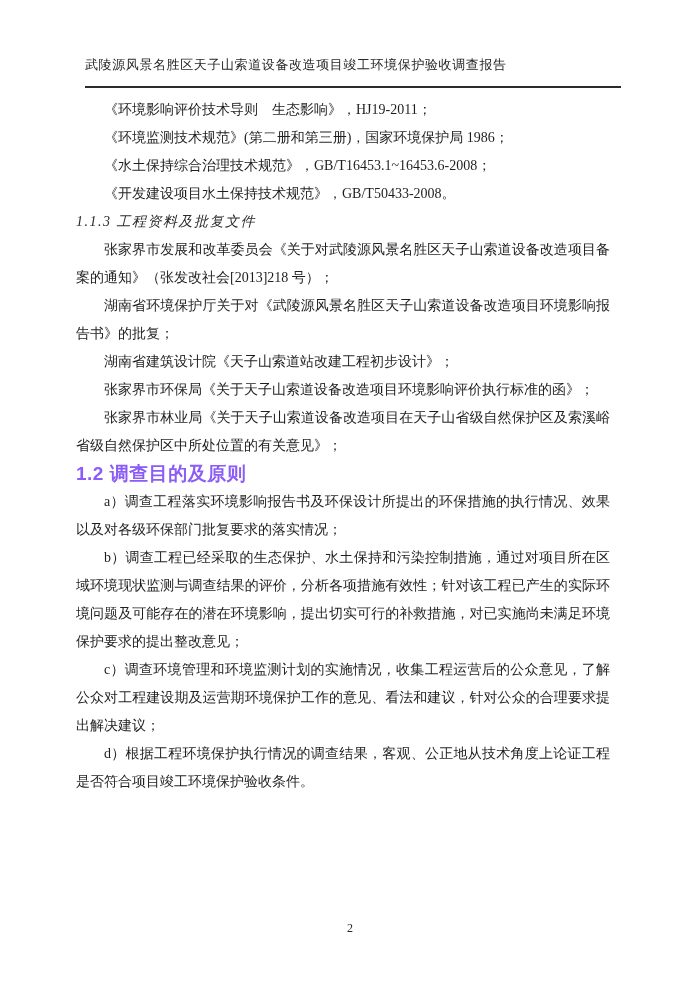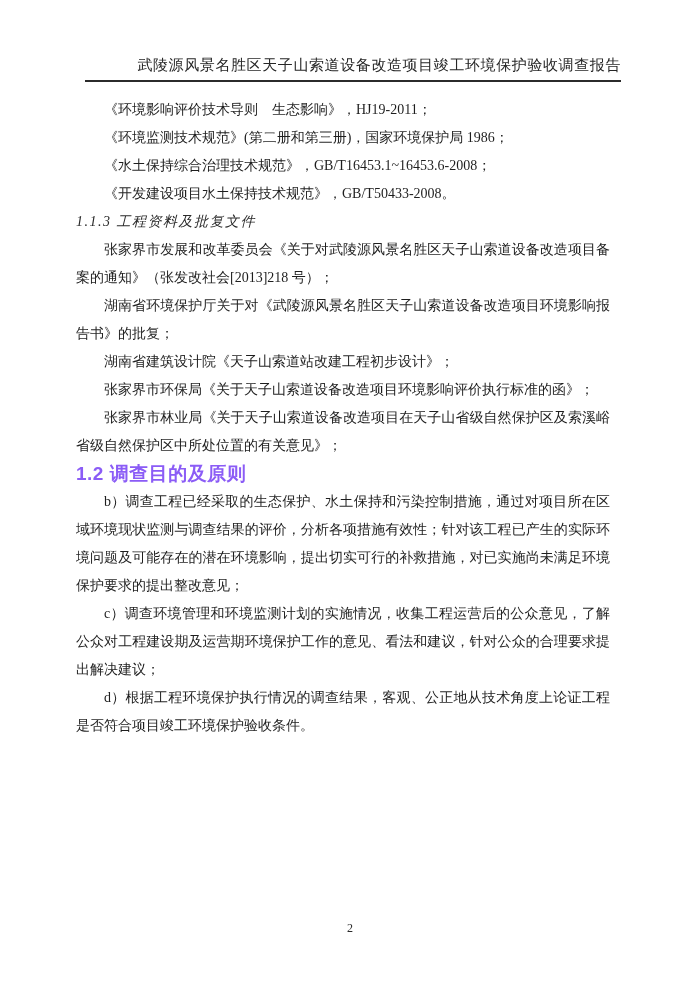--- a/index.html
+++ b/index.html
@@ -14,25 +14,25 @@
     background: #ffffff;
     font-family: "Liberation Serif", serif;
     color: #1e1e1e;
     overflow: hidden;
   }
   .page-header {
     position: absolute;
     left: 85px;
     width: 536px;
     top: 56px;
-    text-align: right;
-    font-size: 15px;
+    text-align: left;
+    font-size: 13px;
     letter-spacing: 0.6px;
     color: #262626;
-    padding-bottom: 5px;
+    padding-bottom: 12px;
     border-bottom: 2px solid #2b2b2b;
     white-space: nowrap;
   }
   .doc-body {
     position: absolute;
     left: 76px;
     top: 88px;
     width: 534px;
     font-size: 14px;
     line-height: 28px;
@@ -88,20 +88,21 @@
     <p class="heading-l3">1.1.3 工程资料及批复文件</p>
 
     <p class="para-indent">张家界市发展和改革委员会《关于对武陵源风景名胜区天子山索道设备改造项目备案的通知》（张发改社会[2013]218 号）；</p>
     <p class="para-indent">湖南省环境保护厅关于对《武陵源风景名胜区天子山索道设备改造项目环境影响报告书》的批复；</p>
     <p class="para-indent">湖南省建筑设计院《天子山索道站改建工程初步设计》；</p>
     <p class="para-indent">张家界市环保局《关于天子山索道设备改造项目环境影响评价执行标准的函》；</p>
     <p class="para-indent">张家界市林业局《关于天子山索道设备改造项目在天子山省级自然保护区及索溪峪省级自然保护区中所处位置的有关意见》；</p>
 
     <p class="heading-l2">1.2 调查目的及原则</p>
 
+    <p class="para-indent">a）调查工程落实环境影响报告书及环保设计所提出的环保措施的执行情况、效果以及对各级环保部门批复要求的落实情况；</p>
     <p class="para-indent">b）调查工程已经采取的生态保护、水土保持和污染控制措施，通过对项目所在区域环境现状监测与调查结果的评价，分析各项措施有效性；针对该工程已产生的实际环境问题及可能存在的潜在环境影响，提出切实可行的补救措施，对已实施尚未满足环境保护要求的提出整改意见；</p>
     <p class="para-indent">c）调查环境管理和环境监测计划的实施情况，收集工程运营后的公众意见，了解公众对工程建设期及运营期环境保护工作的意见、看法和建议，针对公众的合理要求提出解决建议；</p>
     <p class="para-indent">d）根据工程环境保护执行情况的调查结果，客观、公正地从技术角度上论证工程是否符合项目竣工环境保护验收条件。</p>
   </div>
 
   <div class="page-footer">2</div>
 
 </div>
 
 </body></html>

